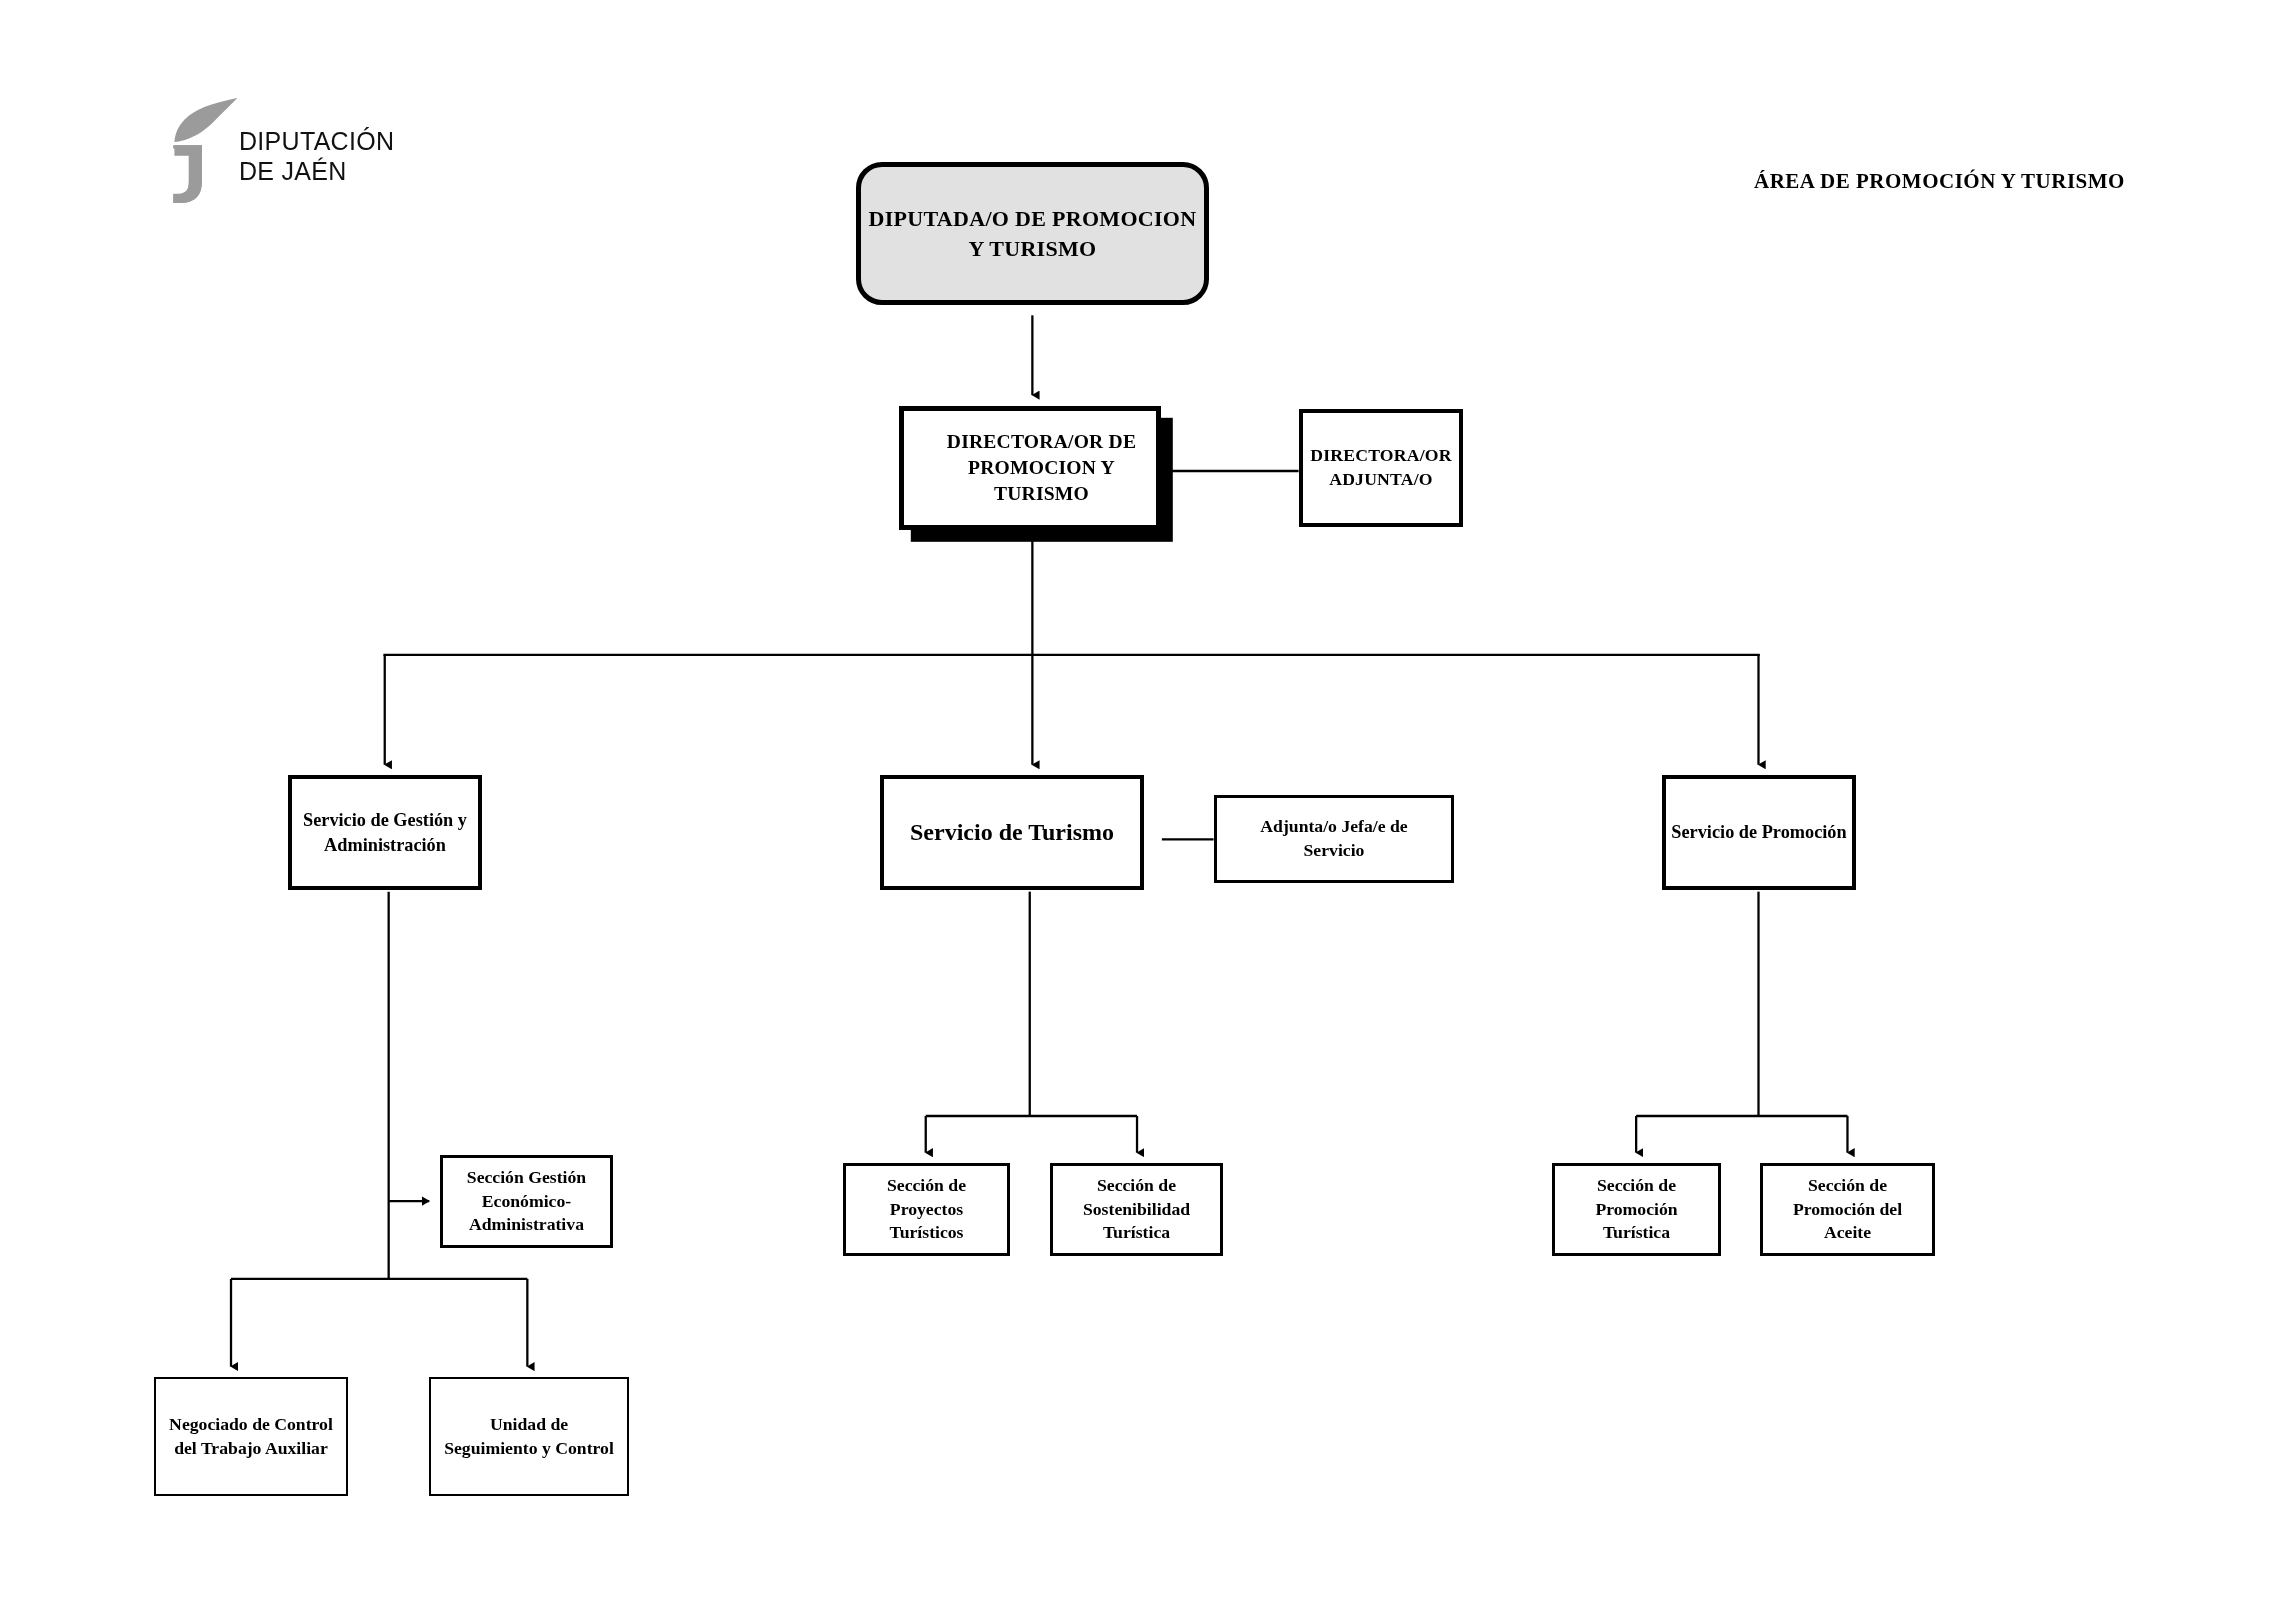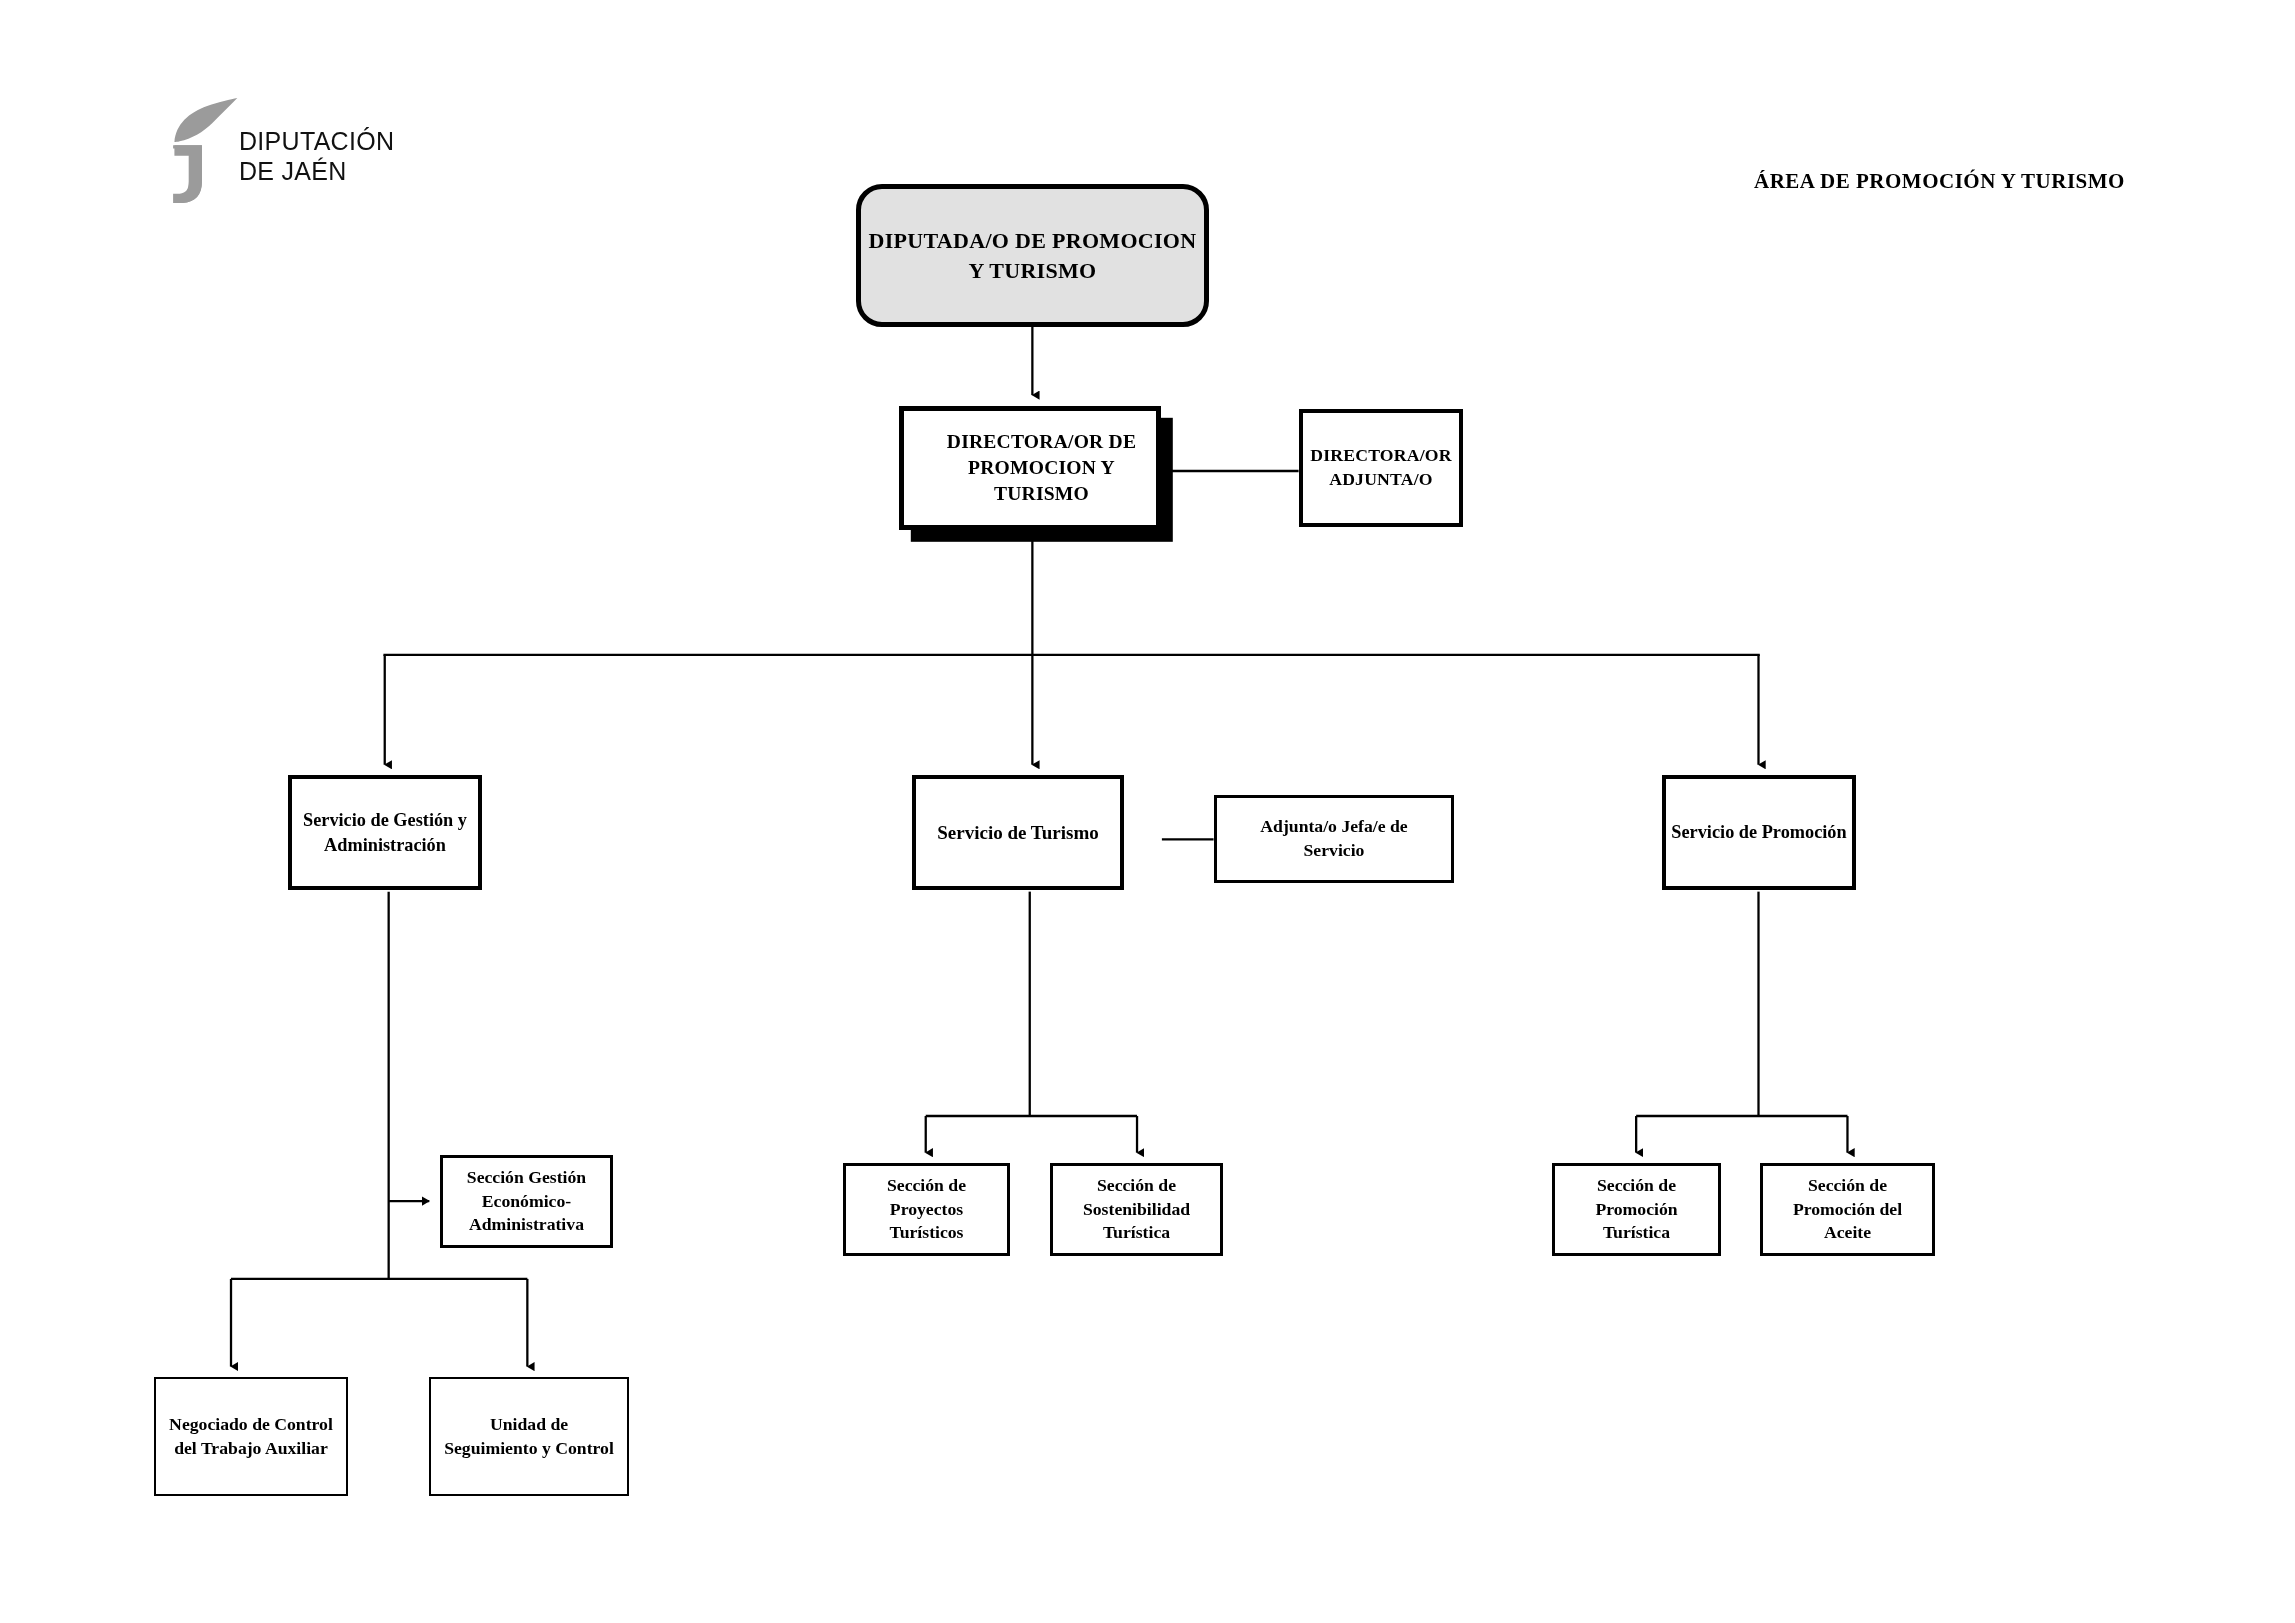--- a/index.html
+++ b/index.html
@@ -66,21 +66,21 @@
   }
   .node .label {
     display: block;
     white-space: pre-line;
     line-height: 1.34;
   }
 
   
   #node-diputada {
     left: 856px;
-    top: 184px;
+    top: 162px;
     width: 353px;
     height: 143px;
     border-width: 5.9px;
     border-radius: 26px;
     background: #e1e1e1;
     font-size: 22px;
     letter-spacing: 0.3px;
   }
   #node-diputada .label { width: 406px; }
 
@@ -110,26 +110,26 @@
   
   #node-servicio-gestion {
     left: 288px;
     top: 775px;
     width: 194px;
     height: 115px;
     border-width: 4.6px;
     font-size: 18.3px;
   }
   #node-servicio-turismo {
-    left: 912px;
+    left: 880px;
     top: 775px;
-    width: 212px;
+    width: 264px;
     height: 115px;
     border-width: 4.6px;
-    font-size: 19px;
+    font-size: 24px;
   }
   #node-adjunta-jefa {
     left: 1214px;
     top: 795px;
     width: 240px;
     height: 88px;
     border-width: 3.3px;
     font-size: 17.7px;
   }
   #node-servicio-promocion {

